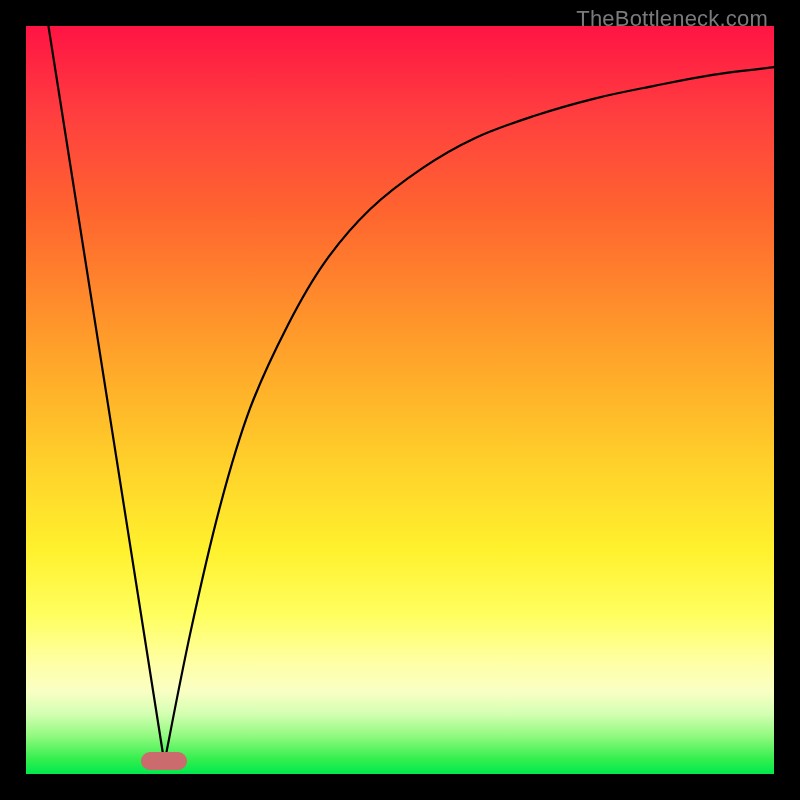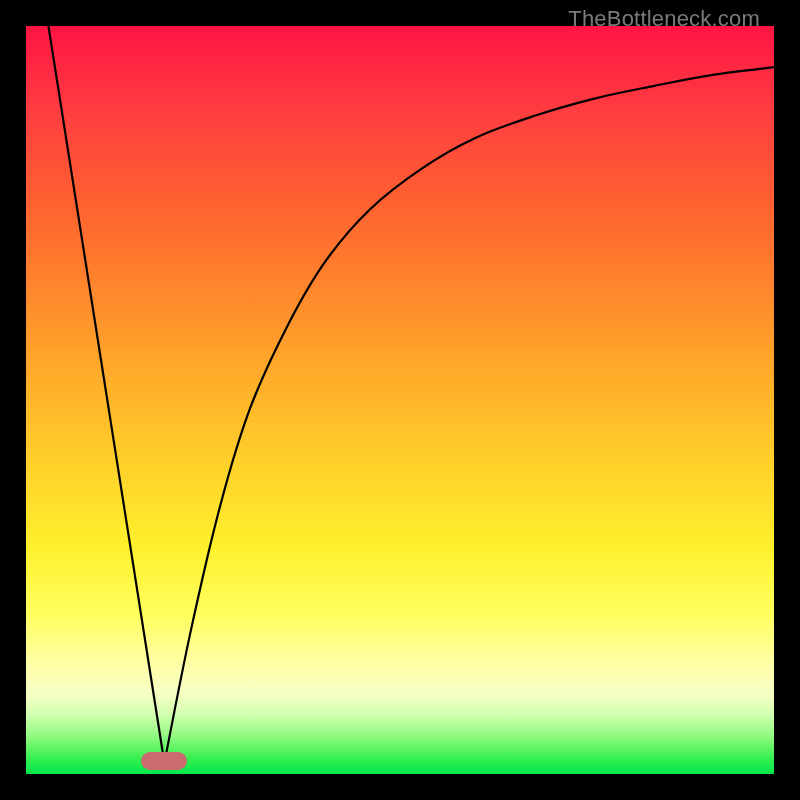--- a/index.html
+++ b/index.html
@@ -36,21 +36,21 @@
       #f9ffc4 89%,
       #d3ffb1 92%,
       #8ff97e 95%,
       #34ef4e 98%,
       #00e84e 100%
     );
   }
   .watermark {
     position: absolute;
     top: 6px;
-    right: 40px;
+    right: 32px;
     color: #7a7a7a;
     font-size: 22px;
     font-weight: 500;
     letter-spacing: 0.2px;
     user-select: none;
   }
   .marker {
     position: absolute;
     width: 46px;
     height: 18px;

